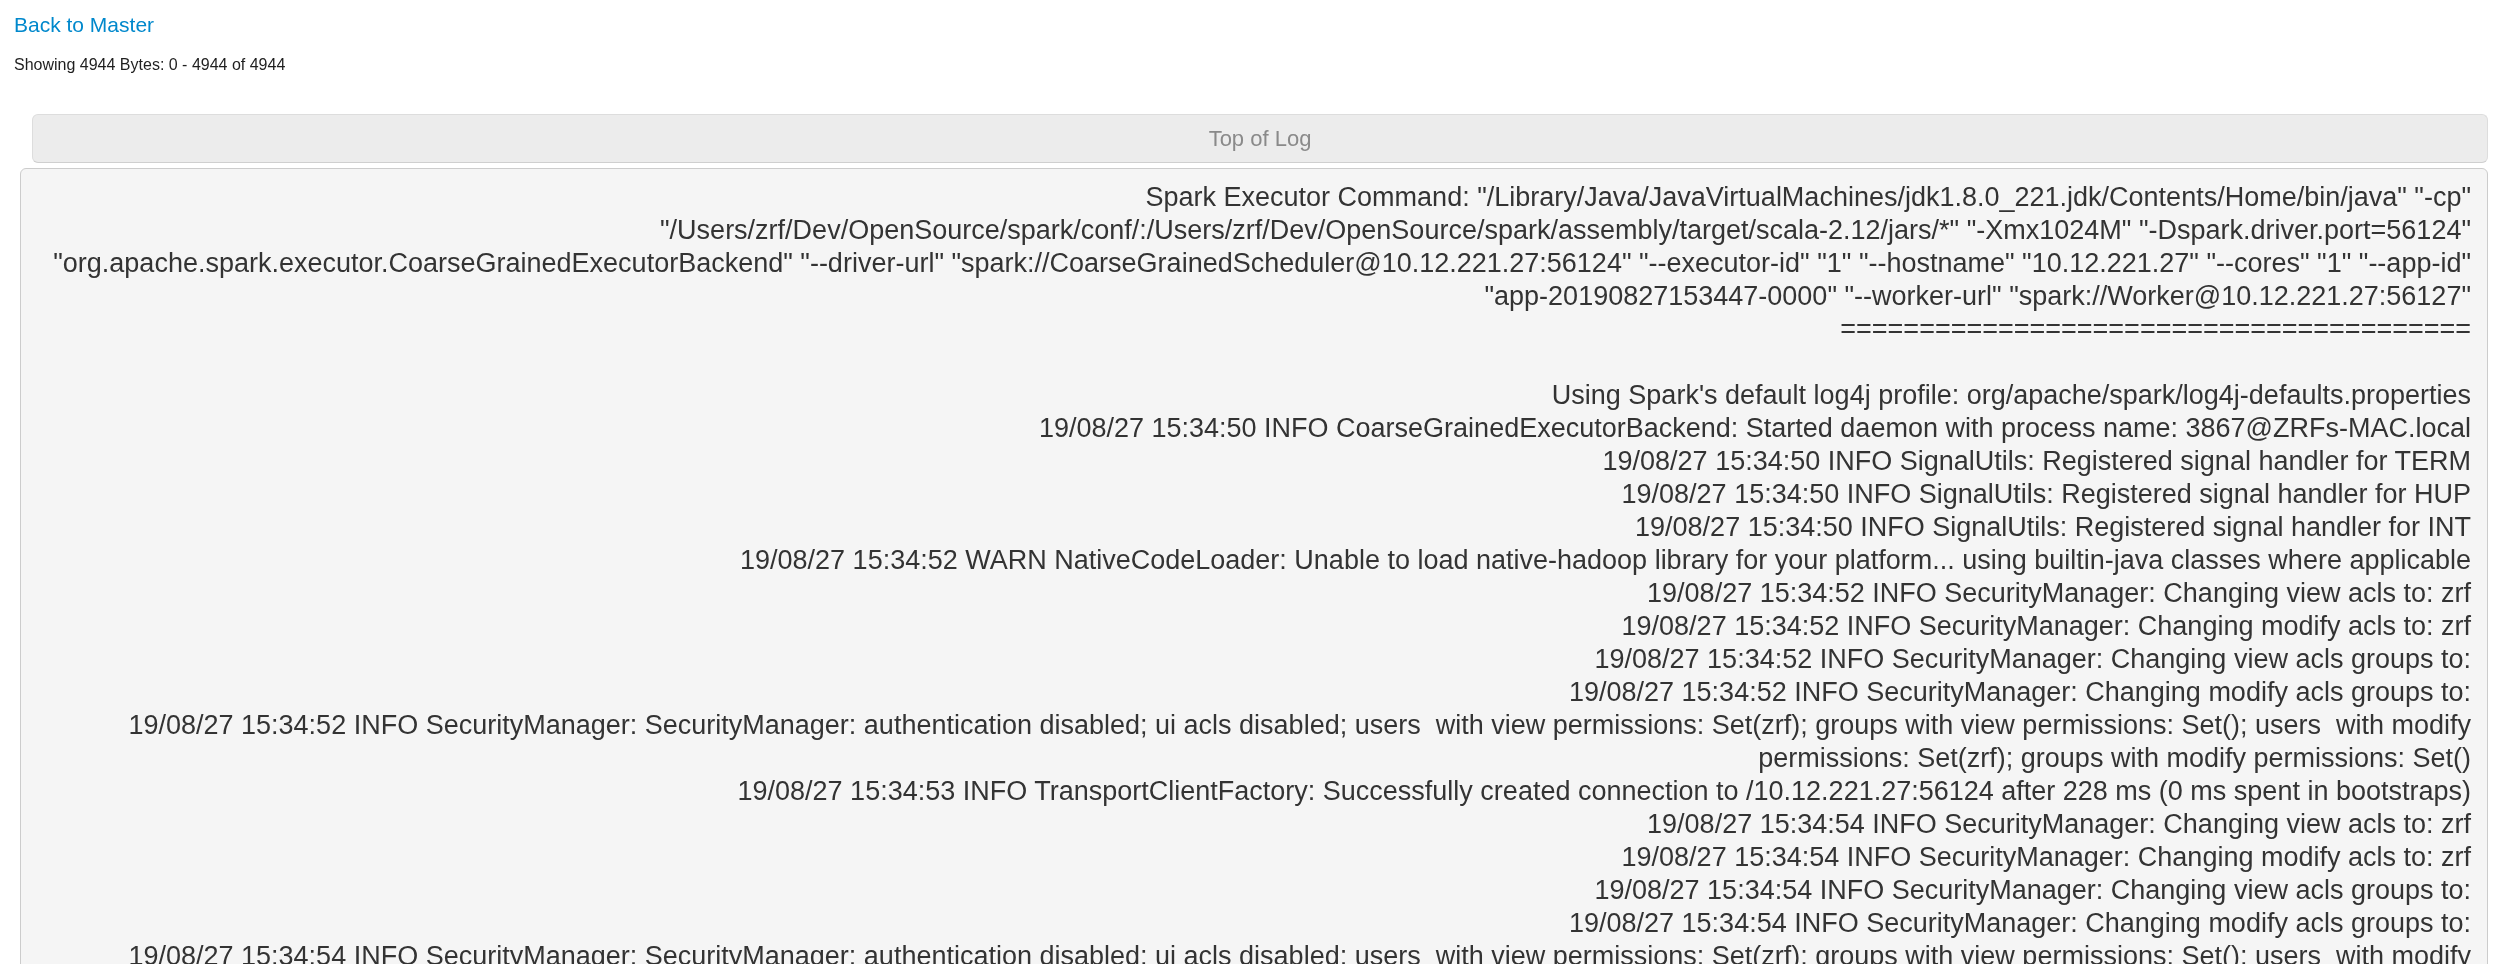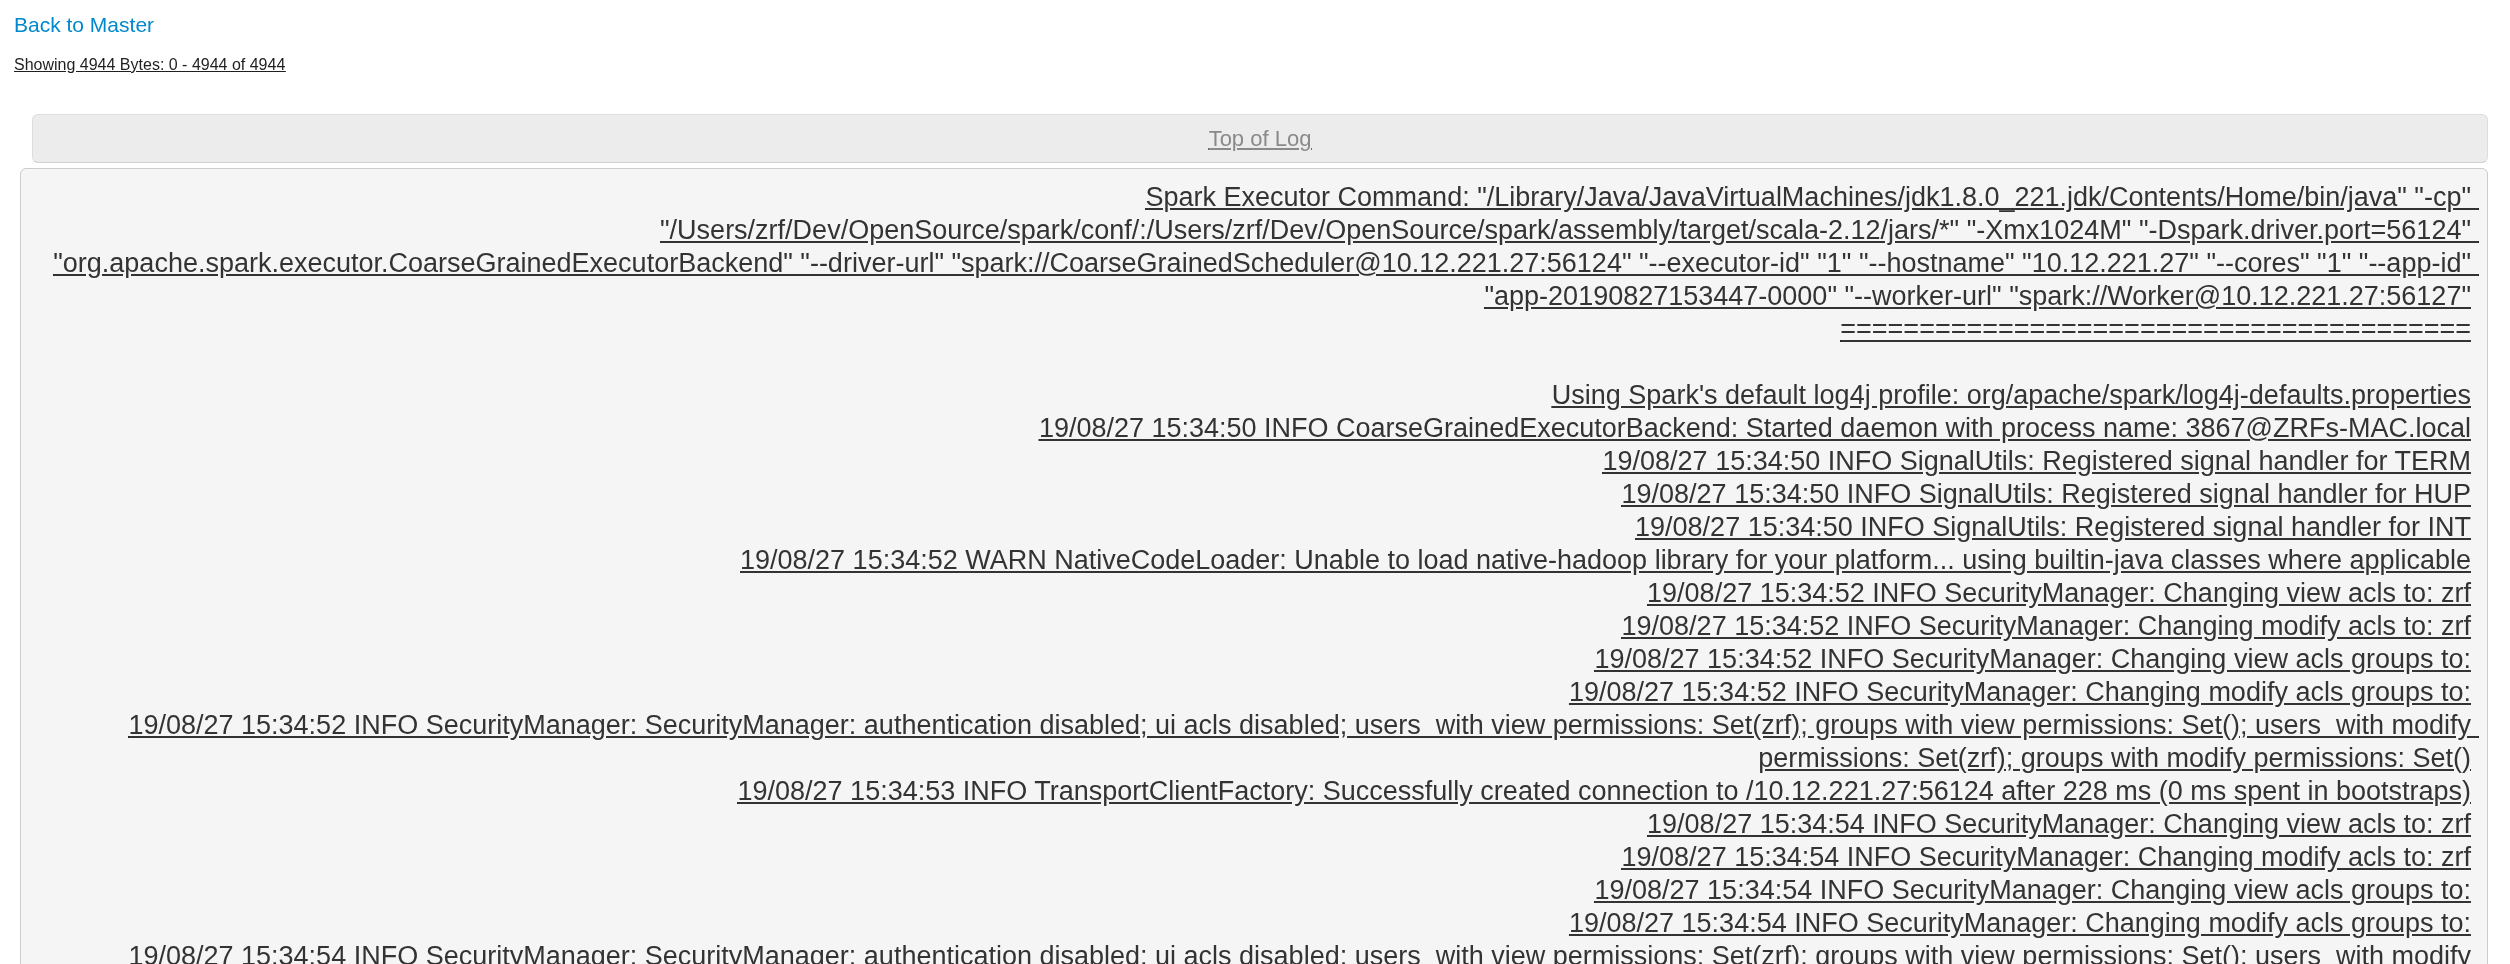--- a/index.html
+++ b/index.html
@@ -6,21 +6,21 @@
     --link-color: #0088cc;
     --page-bg: #ffffff;
     --log-box-bg: #f5f5f5;
     --log-box-border: #cccccc;
     --button-bg: #ececec;
     --button-border: #dddddd;
     --button-text: #8a8a8a;
     --log-text-color: #333333;
     --header-text-color: #1f1f1f;
   }
-  * { box-sizing: border-box; text-decoration: underline; }
+  * { box-sizing: border-box; }
   html, body {
     margin: 0;
     padding: 0;
   }
   body {
     width: 2510px;
     height: 964px;
     overflow: hidden;
     background: var(--page-bg);
     font-family: "Liberation Sans", "DejaVu Sans", sans-serif;

